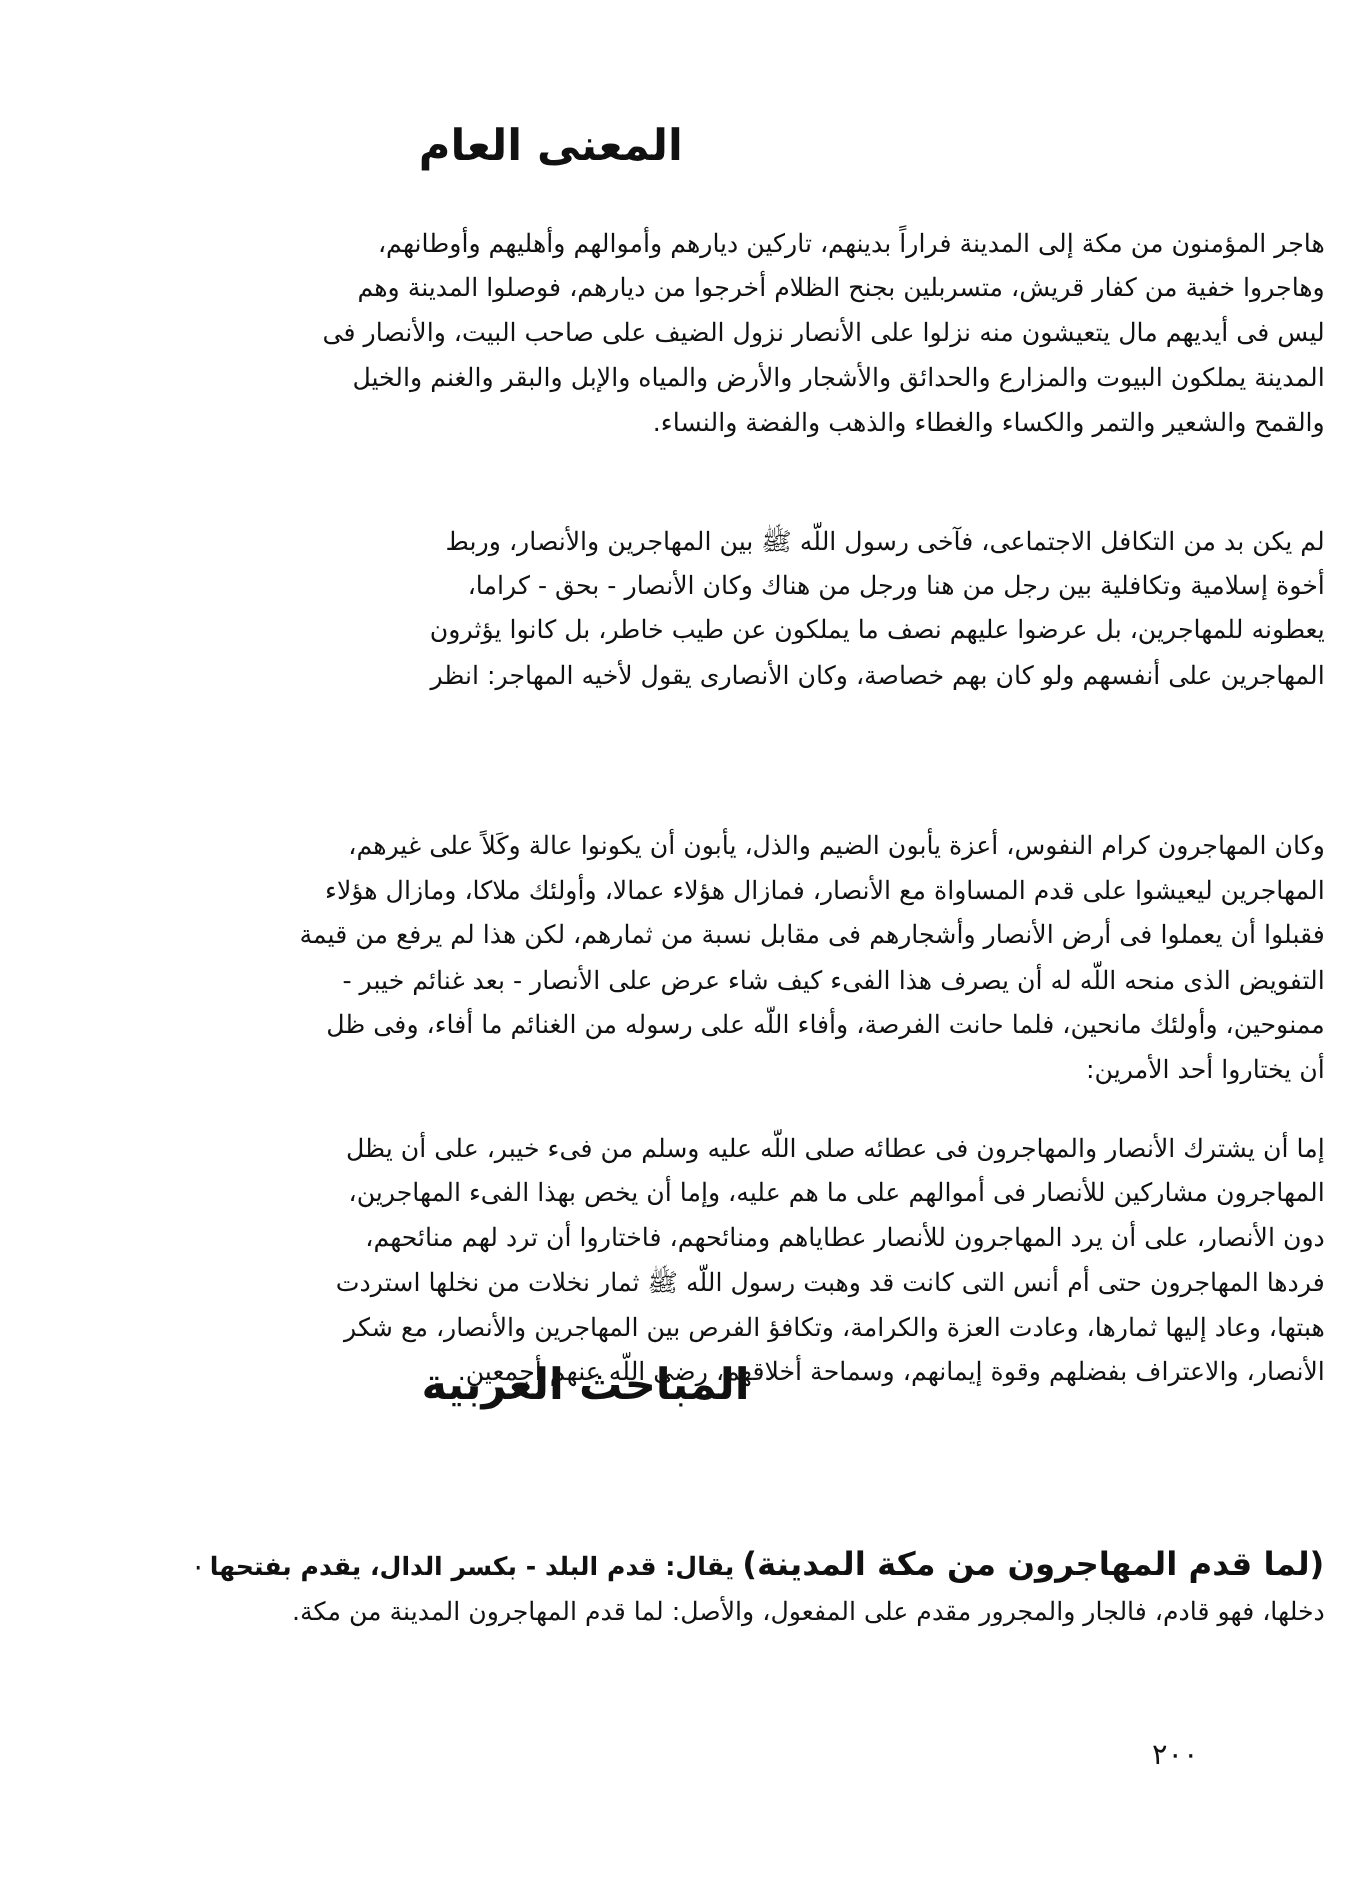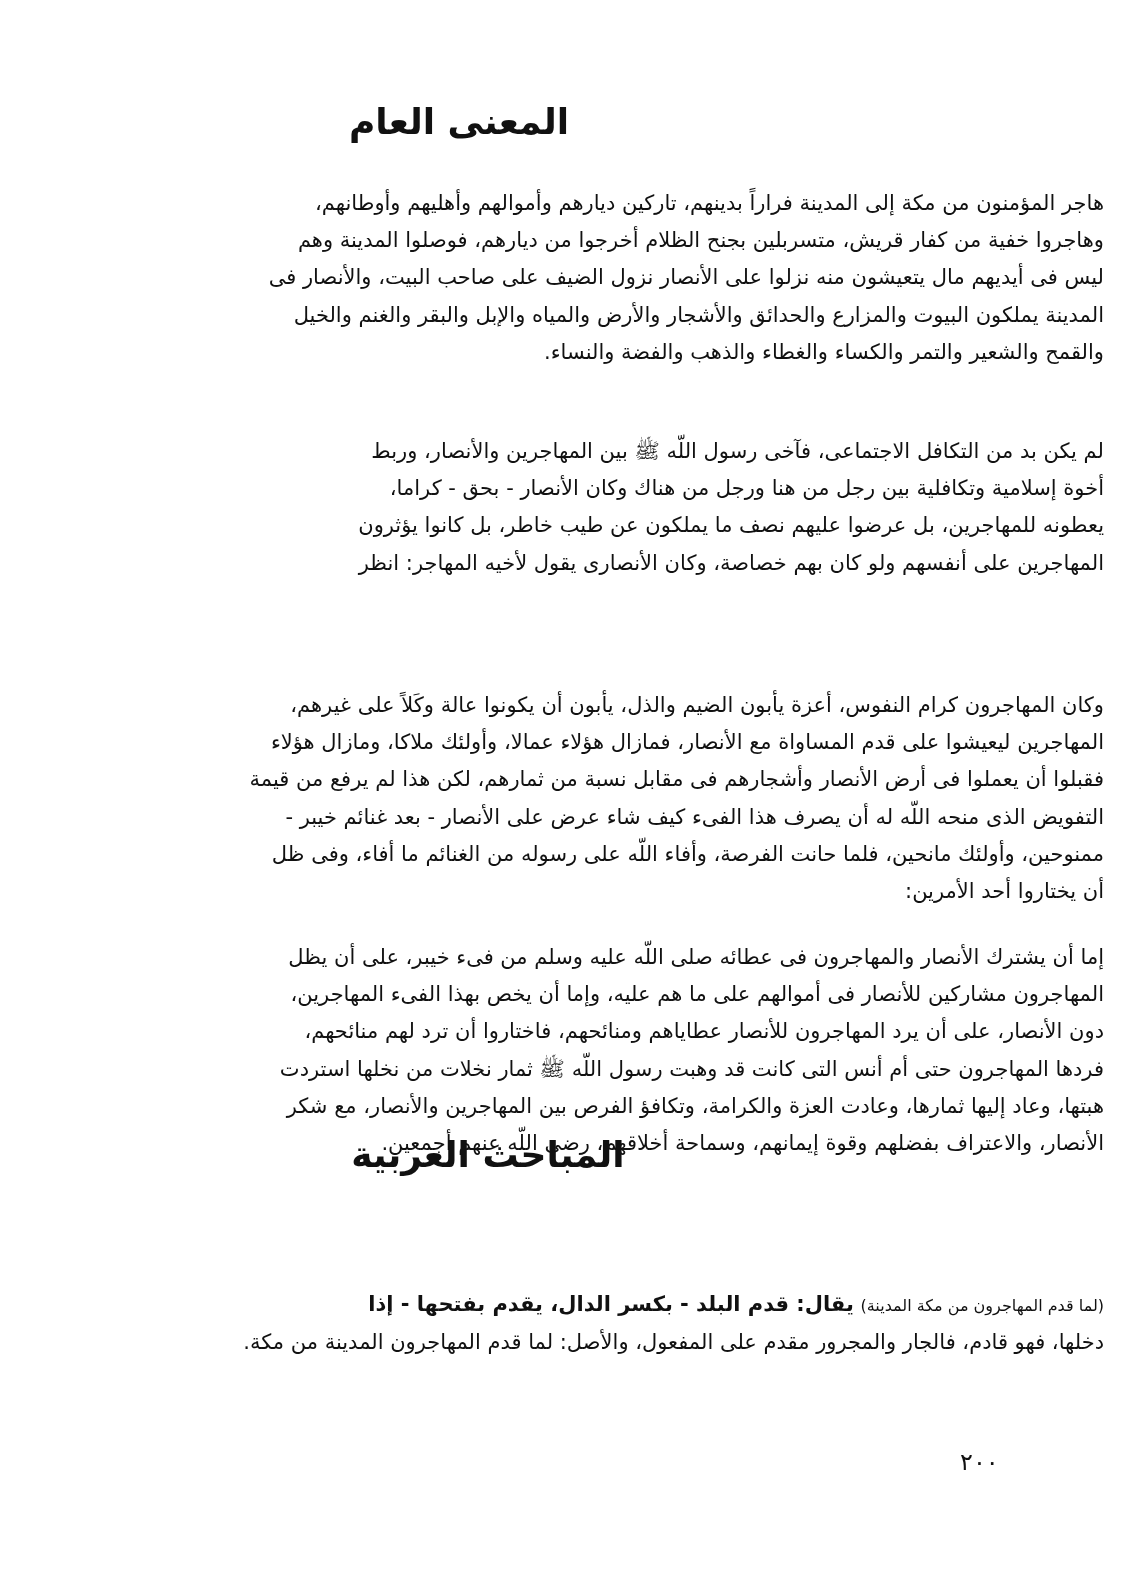--- a/index.html
+++ b/index.html
@@ -51,22 +51,22 @@
     #p3 { top: 671px; }
     #p4 { top: 923px; }
     #p5 { top: 1270px; }
     #p6 { top: 1366px; }
     .para .line {
       display: block;
       white-space: nowrap;
       overflow: hidden;
     }
     .term {
-      font-weight: normal;
-      font-size: 16px;
+      font-weight: bold;
+      font-size: 27px;
     }
     .gloss { font-weight: bold; }
     .page-number {
       position: absolute;
       left: 960px;
       top: 1448px;
       font-size: 24px;
       direction: rtl;
       letter-spacing: 4px;
     }

